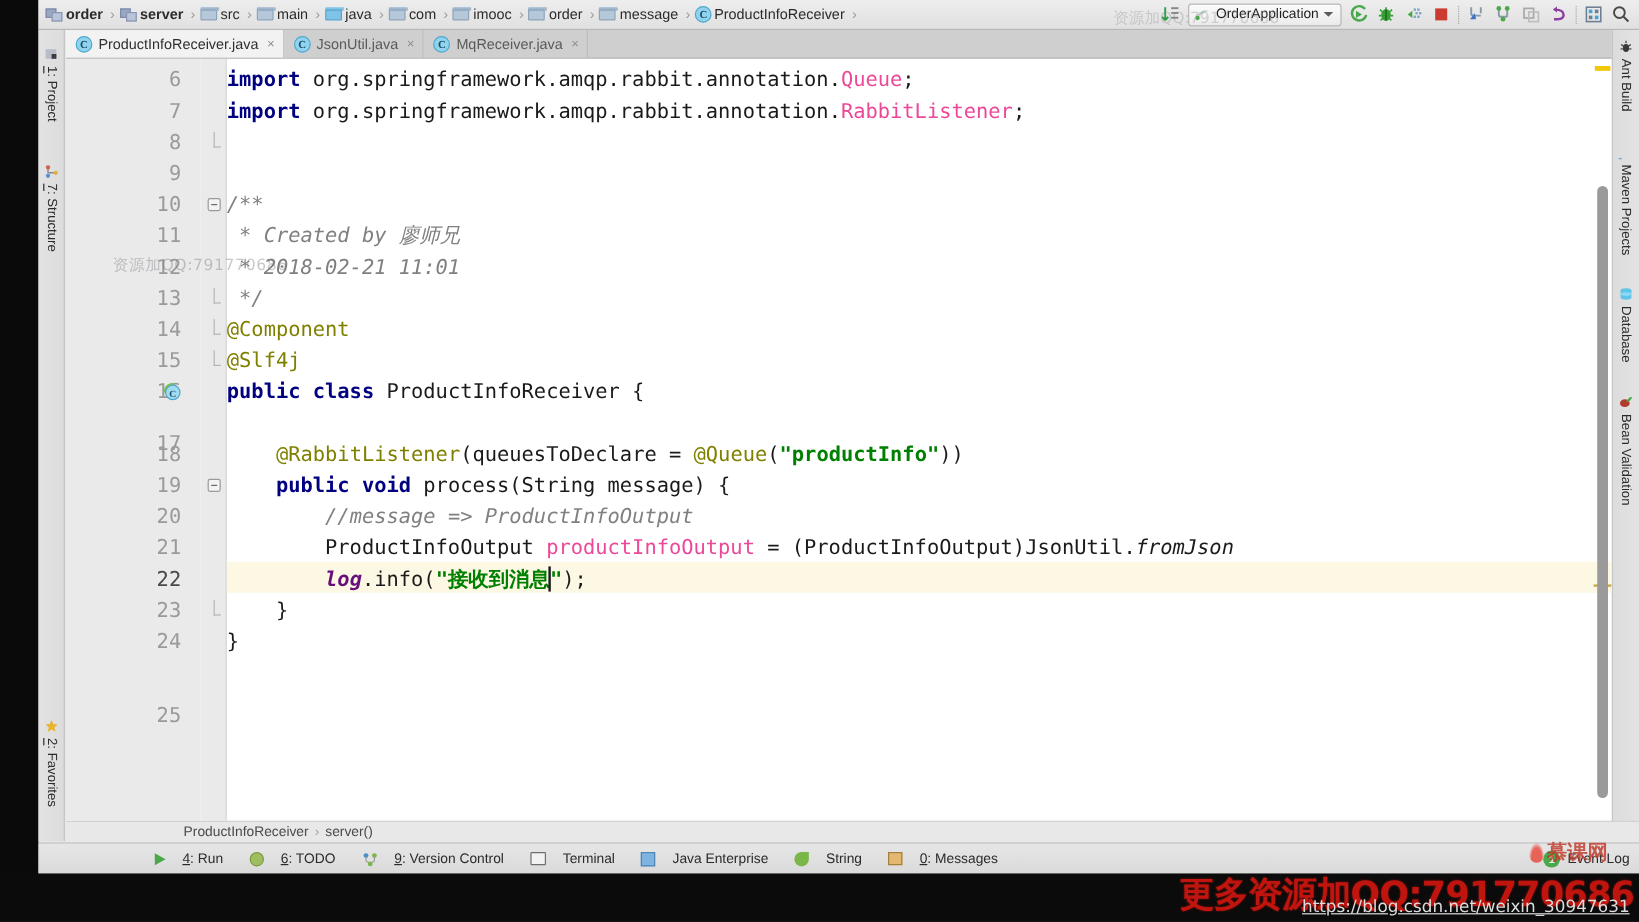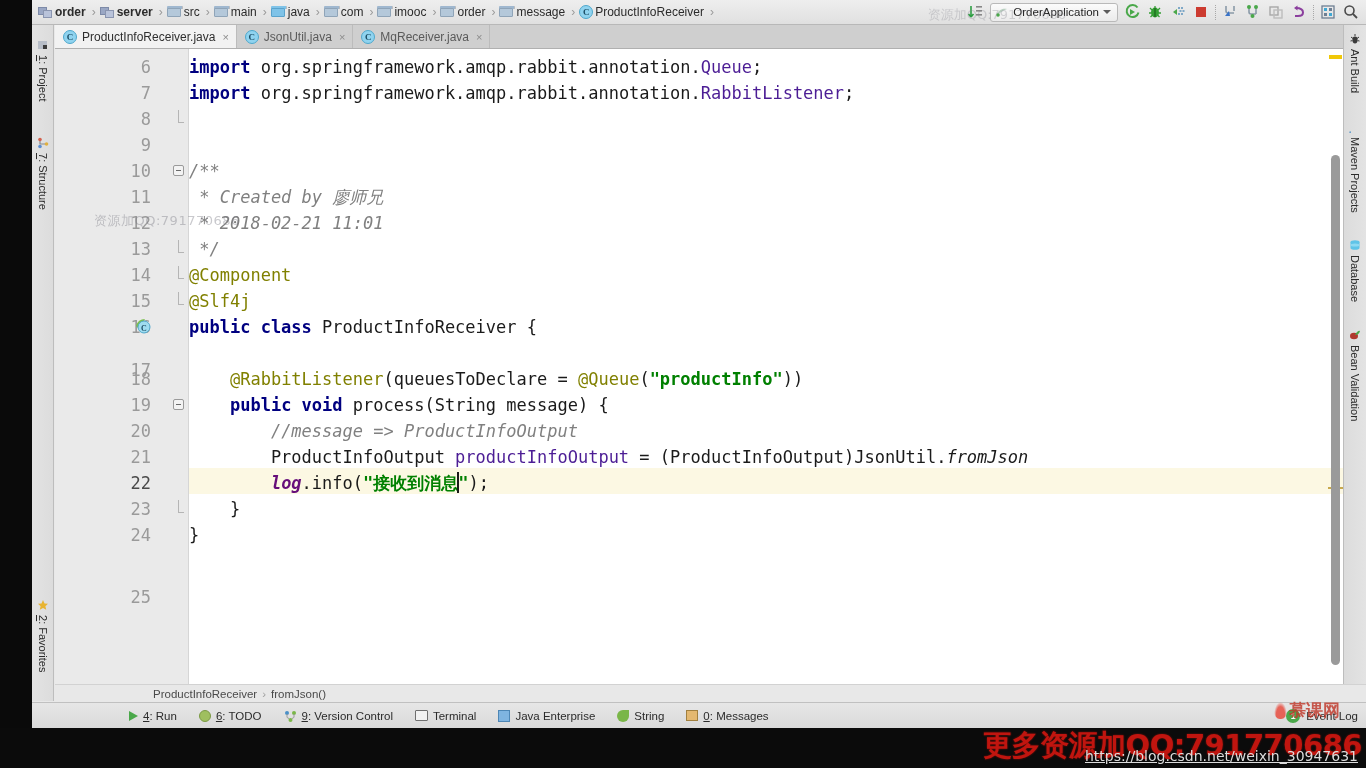--- a/index.html
+++ b/index.html
@@ -143,21 +143,21 @@
   .row-hl {
     position: absolute; left: 0; width: 1288px; height: 26px;
     background: #fcf8e3;
   }
   .kw   { color: #000080; font-weight: bold; }
   .ann  { color: #808000; }
   .str  { color: #008000; font-weight: bold; }
   .cmt  { color: #808080; font-style: italic; }
   .fld  { color: #660e7a; font-weight: bold; font-style: italic; }
   .stat { font-style: italic; }
-  .gray { color: #4c1d95; }
+  .gray { color: #ec4899; }
 
   
   .fold-m {
     position: absolute; left: 6px; width: 11px; height: 11px;
     border: 1px solid #9a9a9a; background: #f3f3f3;
     border-radius: 2px;
   }
   .fold-m:after {
     content: ""; position: absolute; left: 2px; top: 4px; width: 5px; height: 1px; background: #6a6a6a;
   }
@@ -188,21 +188,21 @@
   .navbar .sep { color: #a0a0a0; }
 
   
   .statusbar {
     position: absolute; left: 0; top: 702px; width: 1334px; height: 26px;
     background: linear-gradient(#e6e6e6,#dadada);
     border-top: 1px solid #c0c0c0;
     display: flex; align-items: center;
     font-size: 11.5px; color: #2b2b2b;
   }
-  .sb-item { display: flex; align-items: center; gap: 5px; padding: 0 11px; white-space: nowrap; }
+  .sb-item { display: flex; align-items: center; gap: 14px; padding: 0 11px; white-space: nowrap; }
   .sb-item u { text-decoration: underline; }
 
   
   .i-play { width:0;height:0;border-left:9px solid #4aa84a;border-top:5px solid transparent;border-bottom:5px solid transparent; }
   .i-todo { width:12px;height:12px;border-radius:50%;background:#9fbf5f;border:1px solid #7b9a44; }
   .i-term { width:13px;height:11px;background:#f2f2f2;border:1px solid #6f6f6f;border-radius:1px; }
   .i-jee  { width:12px;height:12px;background:#7fb4e0;border:1px solid #4d86b5; }
   .i-spring{ width:12px;height:12px;border-radius:50% 0 50% 50%;background:#7ab648; }
   .i-msg  { width:12px;height:11px;background:#e4b870;border:1px solid #a2803f; }
   .i-evt  { width:14px;height:14px;border-radius:50%;background:#4aa84a;color:#fff;font-size:9px;
@@ -590,21 +590,21 @@
     <div class="bean-icon" style="left: 80px; top: 268px;"><svg width="22" height="18" viewBox="0 0 22 18">
             <path d="M1 9 Q3 2 10 2 Q8 7 3 11 Z" fill="#7bbf4e"></path>
             <circle cx="9" cy="10" r="6" fill="#9fdcf0" stroke="#4fa8cc" stroke-width="1"></circle>
             <text x="9" y="13.5" font-size="8" text-anchor="middle" fill="#1c4e66" font-family="serif" font-weight="bold">C</text>
           </svg></div>
       </div>
 
     <div class="navbar">
       <span>ProductInfoReceiver</span>
       <span class="sep">›</span>
-      <span>fromJson()</span>
+      <span>server()</span>
     </div>
 
     <div class="statusbar">
       <div style="width:86px"></div>
       <div id="status-items" style="display:flex;align-items:center">
           <div class="sb-item">
             <span style="display: flex; align-items: center;">
               <span class="i-play"></span>
             </span>
             <span><u>4</u>: Run</span>

